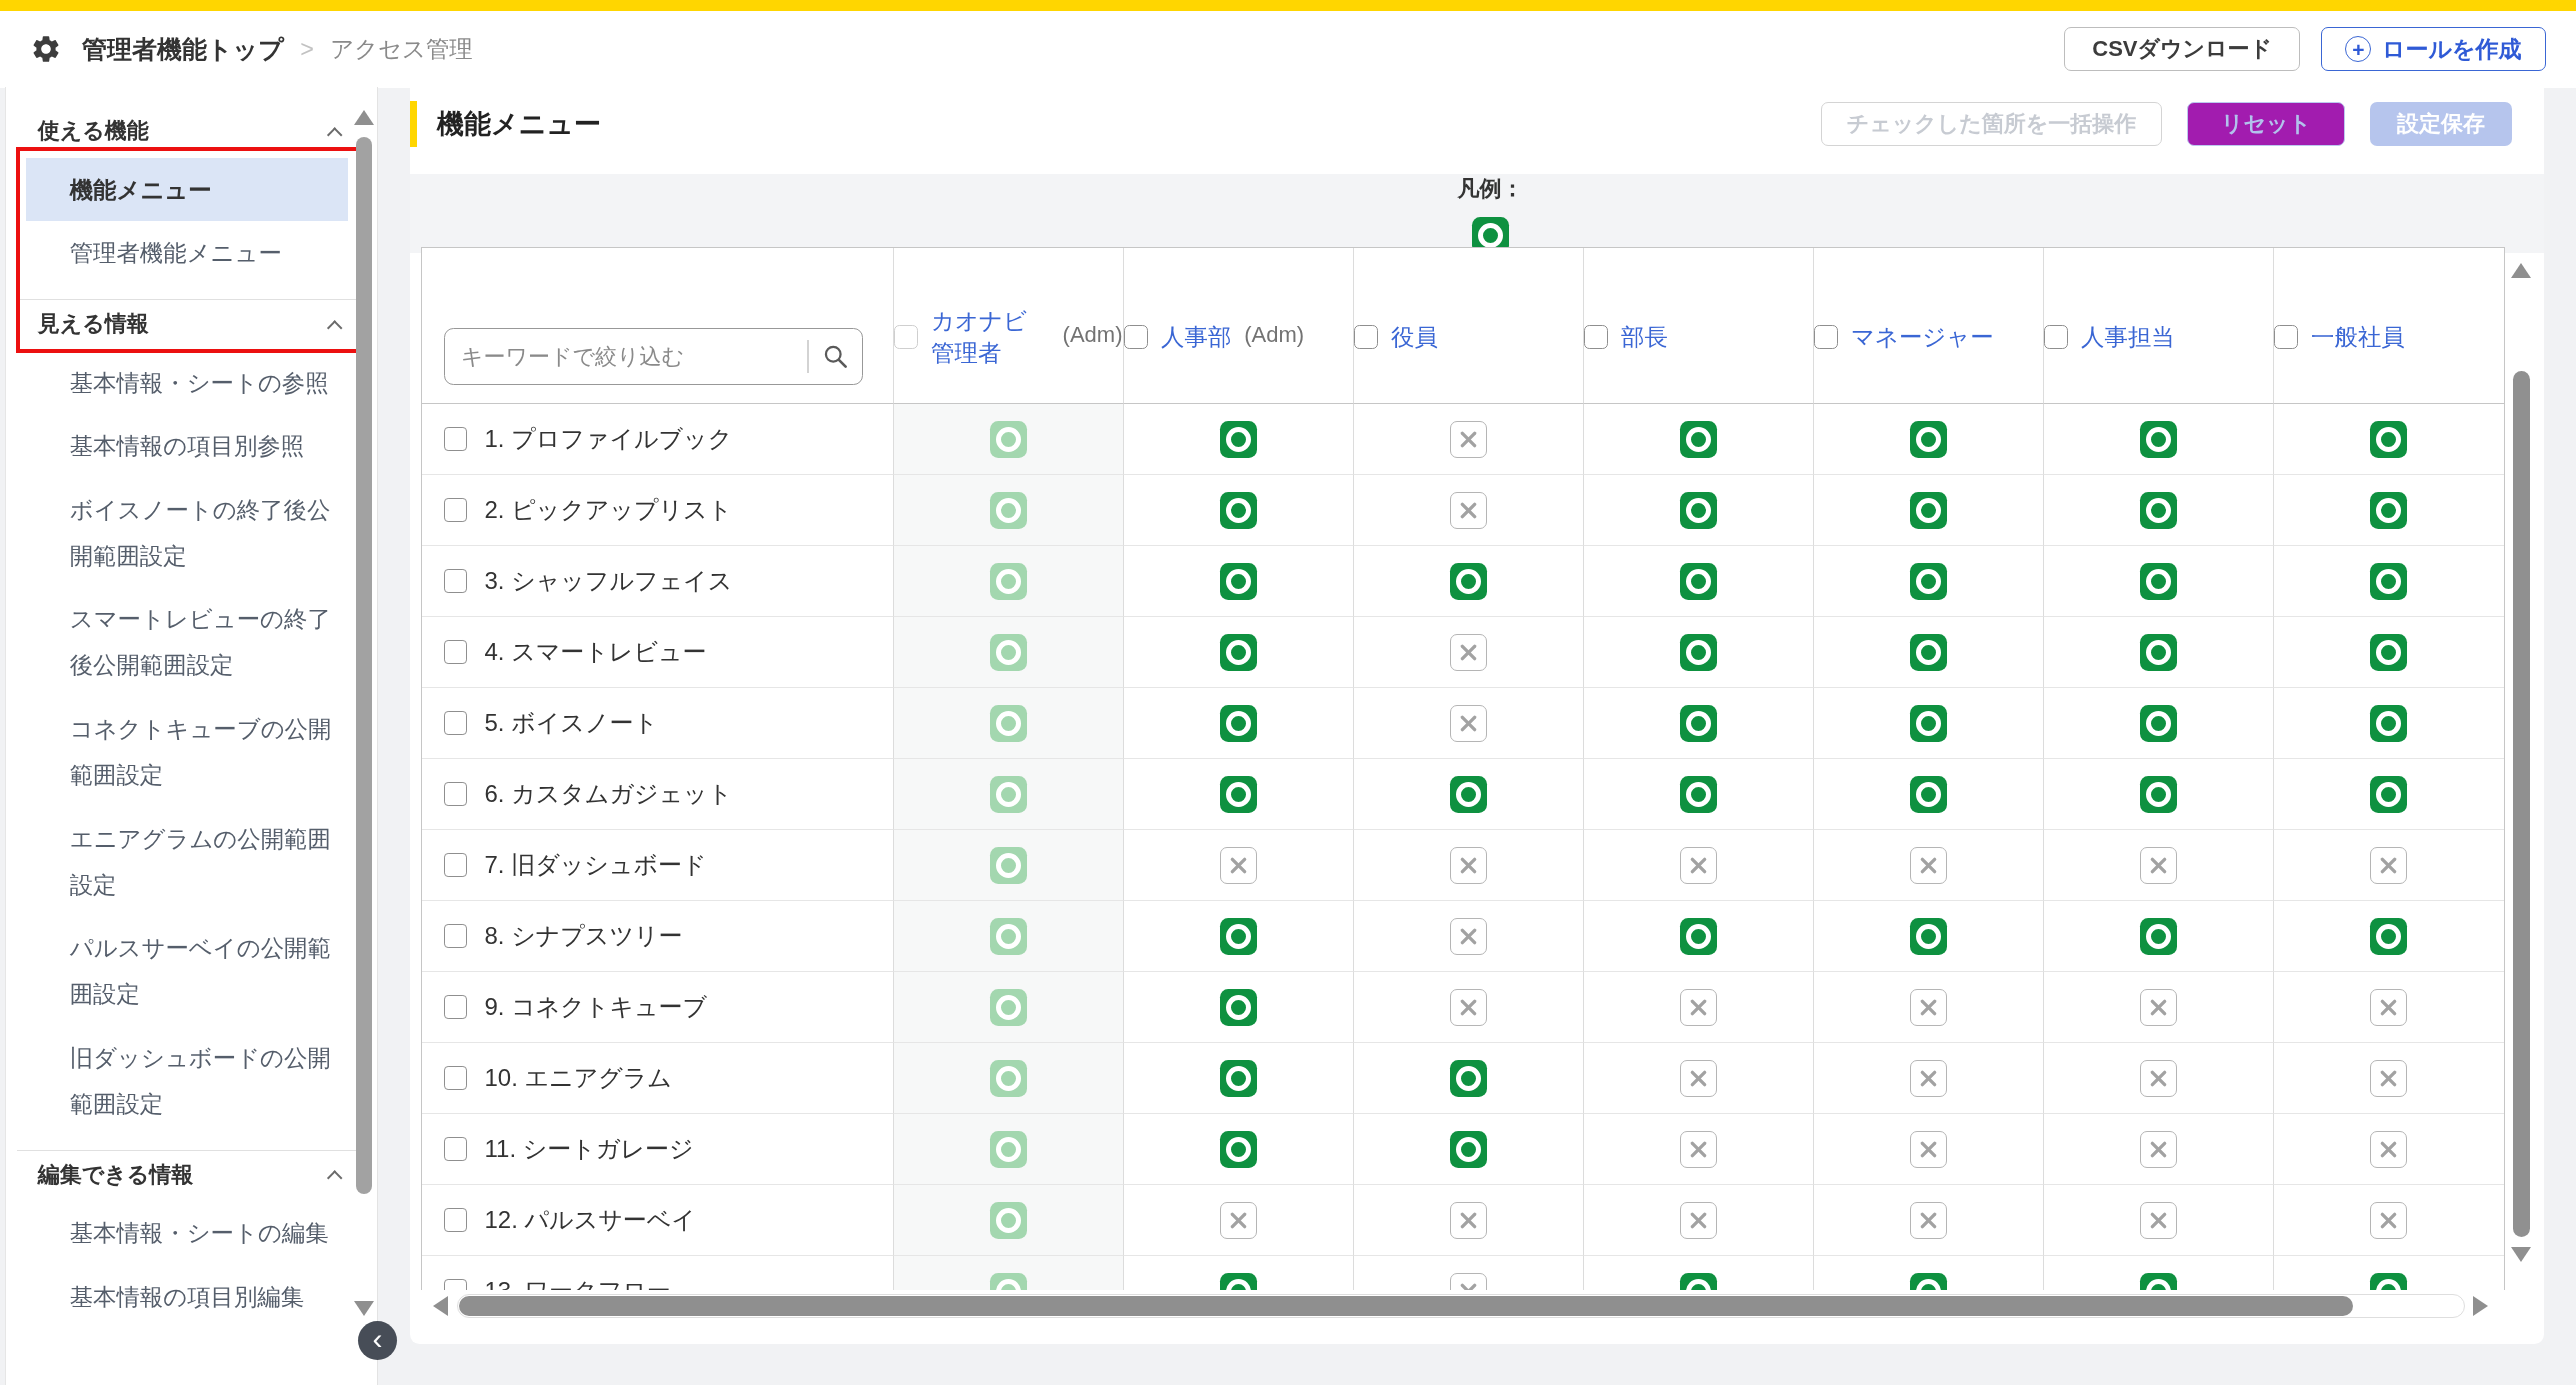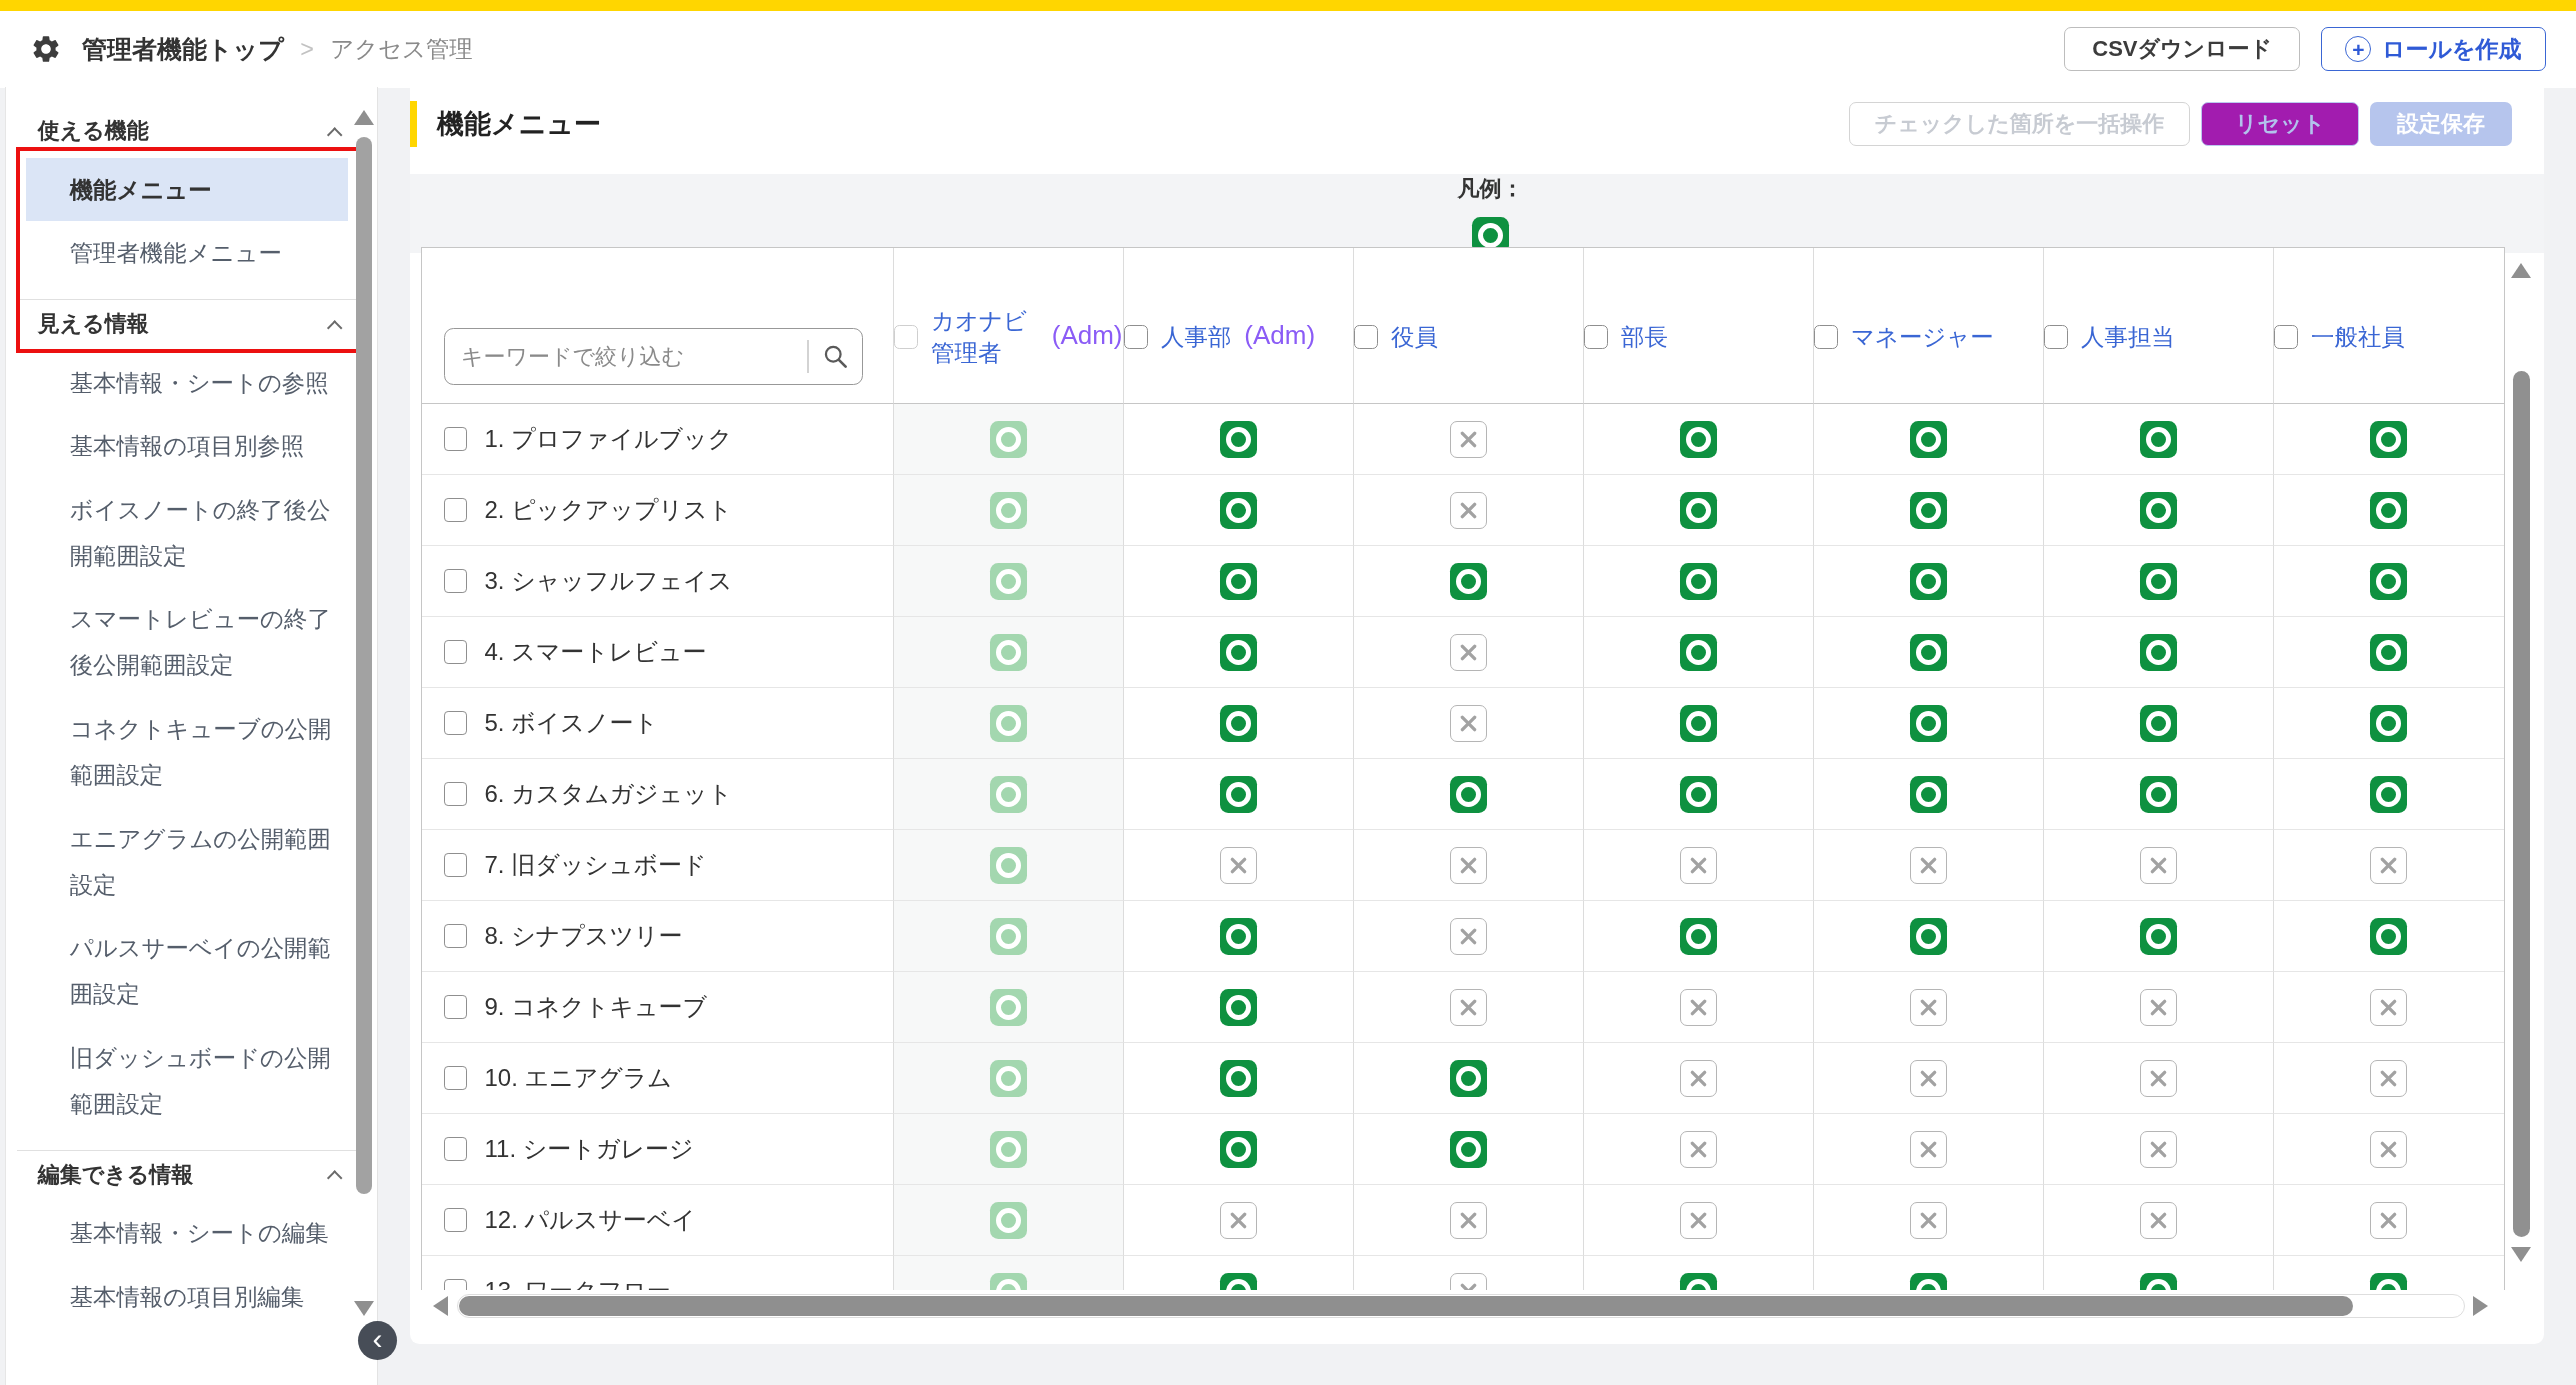--- a/index.html
+++ b/index.html
@@ -35,21 +35,21 @@
   .tri-down{width:0;height:0;border-left:10.5px solid transparent;border-right:10.5px solid transparent;border-top:15px solid #8f8f8f;}
   .tri-left{width:0;height:0;border-top:10.5px solid transparent;border-bottom:10.5px solid transparent;border-right:15px solid #8f8f8f;}
   .tri-right{width:0;height:0;border-top:10.5px solid transparent;border-bottom:10.5px solid transparent;border-left:15px solid #8f8f8f;}
   .collapse-btn{position:absolute;left:358px;top:1321px;width:39px;height:39px;border-radius:50%;background:#474d57;display:flex;align-items:center;justify-content:center;cursor:pointer;}
   .collapse-btn .chev{color:#fff;font-size:30px;line-height:1;margin-top:-3.5px;}
 
   
   .maincard{position:absolute;left:410px;top:87px;width:2134px;height:1257px;background:#fff;border-radius:0 0 9.4px 9.4px;}
   .title-accent{position:absolute;left:0;top:14px;width:7px;height:46px;background:#ffd600;}
   .main-title{position:absolute;left:27px;top:14px;height:46px;line-height:46px;font-size:27px;font-weight:bold;color:#222;}
-  .main-actions{position:absolute;right:32px;top:15px;display:flex;gap:11px;}
+  .main-actions{position:absolute;right:32px;top:15px;display:flex;gap:25px;}
   .btn-bulk{height:44px;padding:0 24.6px;border:1.8px solid #d4d4d4;background:#fff;color:#c7cbd2;font-size:22px;font-weight:bold;}
   .btn-reset{height:44px;padding:0 33px;border:1.8px solid #bcc9ef;background:#a21caf;color:#b2c2ec;font-size:22px;font-weight:bold;}
   .btn-save{height:44px;padding:0 27px;border:none;background:#b6c5ed;color:#fff;font-size:22px;font-weight:bold;}
   .legend-band{position:absolute;left:0;top:87px;width:100%;height:79px;background:#f3f4f6;display:flex;align-items:center;padding-left:27px;box-sizing:border-box;gap:13px;flex-direction:column;}
   .legend-label{font-size:22px;font-weight:bold;color:#333;}
   .legend-text{font-size:22px;color:#555;margin-right:23.4px;}
 
   
   .ic{width:37px;height:37px;border-radius:8.2px;display:flex;align-items:center;justify-content:center;box-sizing:border-box;flex:none;}
   .ic.ok{background:#0e9140;}
@@ -59,21 +59,21 @@
   .ic.ng svg line{stroke:#a2a2a2;stroke-width:6;stroke-linecap:round;}
 
   
   .table-clip{position:absolute;left:10.5px;top:160px;width:2085px;height:1043px;overflow:hidden;}
   #grid{display:grid;grid-template-columns:472px repeat(7,230px);width:2082px;border:1.2px solid #c6c6c6;background:#fff;}
   #grid>div:nth-child(8n){border-right:none;}
   .hc{height:156px;box-sizing:border-box;border-bottom:1.8px solid #c6c6c6;border-right:1.2px solid #dcdcdc;background:#fff;}
   .bc{height:71px;box-sizing:border-box;border-bottom:1.8px solid #e6e6e6;border-right:1.2px solid #dcdcdc;background:#fff;}
   .role-head{display:flex;flex-direction:row;align-items:center;padding-top:23.4px;gap:13px;}
   .col-name{font-size:23.4px;color:#3a66d4;cursor:pointer;}
-  .col-sub{font-size:26px;color:#8b5cf6;margin-top:-3.5px;}
+  .col-sub{font-size:22px;color:#737373;margin-top:-3.5px;}
   .cb{width:24.6px;height:24.6px;border:1.8px solid #8f8f8f;border-radius:5.3px;background:#fff;box-sizing:border-box;flex:none;}
   .cb.dis{border-color:#cfcfcf;}
   .cb.body{width:23.4px;height:23.4px;border-radius:4.1px;}
   .lbl-head{position:relative;}
   .search-box{position:absolute;left:22px;bottom:17.6px;width:419px;height:57px;border:1.8px solid #989898;border-radius:9.4px;background:#fff;display:flex;align-items:center;box-sizing:border-box;}
   .search-input{flex:1;border:none;outline:none;font-size:22px;color:#333;padding:0 0 0 16.4px;background:transparent;font-family:inherit;min-width:0;}
   .search-input::placeholder{color:#8a8a8a;}
   .s-div{width:1.2px;height:33px;background:#d3d3d3;}
   .mag{margin:0 13px;display:flex;}
   .lbl-cell{display:flex;align-items:center;padding-left:22px;gap:17.6px;}

